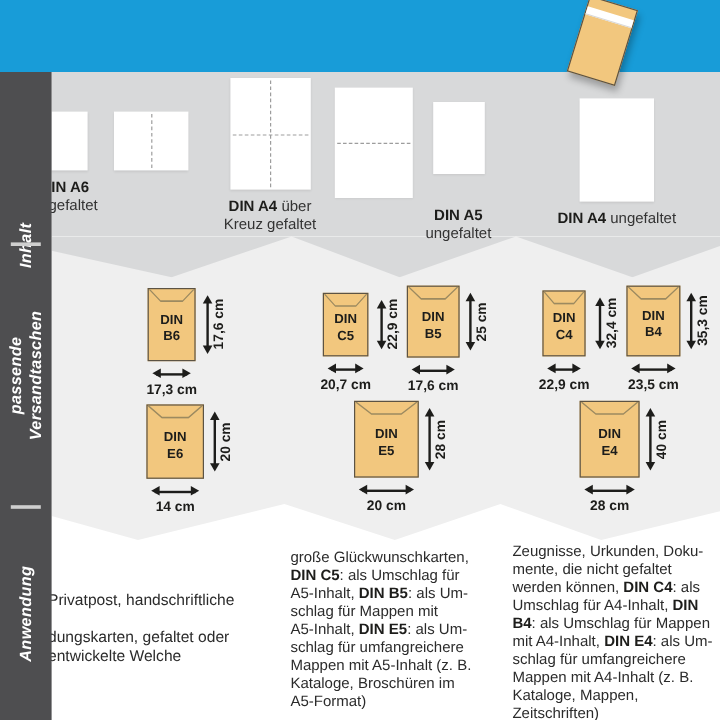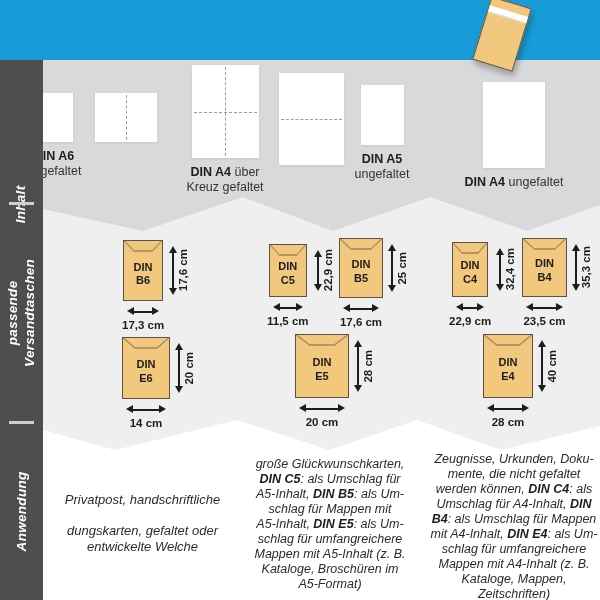--- a/index.html
+++ b/index.html
@@ -44,21 +44,21 @@
   .paper-block{position:absolute;display:flex;flex-direction:column;align-items:center;z-index:2;}
   .paper{position:relative;background:#ffffff;box-shadow:0 1px 2px rgba(0,0,0,0.08);}
   .fold-v{position:absolute;left:50%;top:2px;bottom:2px;border-left:1px dashed #9d9d9d;}
   .fold-h{position:absolute;top:50%;left:2px;right:2px;border-top:1px dashed #9d9d9d;}
   .paper-label{margin-top:7px;font-size:12.5px;line-height:1.22;text-align:center;color:#333333;}
   .paper-label b{color:#1d1d1b;}
   .pb-a6 {left:18px; top:93px; width:72px;}  .pb-a6  .paper{width:37px;height:49px;}
   .pb-a5f{left:91px; top:93px; width:70px;}  .pb-a5f .paper{width:62px;height:49px;}
   .pb-a4k{left:158px;top:65px; width:82px;margin-left:26px;}  .pb-a4k .paper{width:67px;height:93px;}
   .pb-a4f{left:255px;top:73px; width:112px;} .pb-a4f .paper{width:65px;height:92px;}
-  .pb-a5u{left:341px;top:85px; width:82px;}  .pb-a5u .paper{width:43px;height:60px;}
+  .pb-a5u{left:341px;top:85px; width:82px;gap:20px;}  .pb-a5u .paper{width:43px;height:60px;}
   .pb-a4u{left:434px;top:82px; width:160px;justify-content:space-between;} .pb-a4u .paper{width:62px;height:86px;}
   
   .env-block{position:absolute;display:flex;align-items:flex-start;z-index:3;}
   .env-main{display:flex;flex-direction:column;align-items:center;}
   .envelope{position:relative;width:var(--ew);height:var(--eh);background:#f2c77e;border:1px solid #5c5344;box-sizing:border-box;}
   .flap{position:absolute;left:0;top:0;width:100%;height:11px;}
   .env-name{position:absolute;left:0;right:0;top:57%;transform:translateY(-50%);
     text-align:center;font-weight:bold;font-size:11px;line-height:1.25;color:#1d1d1b;}
   .h-arrow{position:relative;width:calc(var(--ew) - 14px);height:2px;background:#1d1d1b;margin-top:10px;}
   .h-arrow::before{content:'';position:absolute;left:-7px;top:-3px;border:4px solid transparent;border-right:7px solid #1d1d1b;margin-top:-1px;}
@@ -72,21 +72,21 @@
     font-weight:bold;font-size:11.5px;color:#1d1d1b;white-space:nowrap;}
   .env-b6{left:122px;top:240px;--ew:40px;--eh:61px;}
   .env-c5{left:267px;top:244px;--ew:38px;--eh:53px;}
   .env-b5{left:339px;top:238px;--ew:44px;--eh:60px;}
   .env-c4{left:449px;top:242px;--ew:36px;--eh:55px;}
   .env-b4{left:522px;top:238px;--ew:45px;--eh:59px;}
   .env-e6{left:122px;top:337px;--ew:48px;--eh:62px;}
   .env-e5{left:295px;top:334px;--ew:54px;--eh:64px;}
   .env-e4{left:483px;top:334px;--ew:50px;--eh:64px;}
   
-  .app{position:absolute;font-style:italic;text-align:center;color:#2b2b2b;line-height:1.2;z-index:2;}
+  .app{position:absolute;text-align:left;color:#2b2b2b;line-height:1.2;z-index:2;}
   .app b{color:#1d1d1b;}
   .app-0{left:40px; top:492px;width:205px;font-size:13px;}
   .app-1{left:242px;top:457px;width:176px;font-size:12.5px;}
   .app-2{left:427px;top:452px;width:174px;font-size:12.5px;}
 </style>
 </head>
 <body>
 
 <div class="canvas">
 
@@ -175,21 +175,21 @@
           <div class="envelope">
             <svg class="flap" viewBox="0 0 100 11" preserveAspectRatio="none">
               <polyline points="1,0 26,10 74,10 99,0" fill="none" stroke="#9c8a60" stroke-width="1.4"></polyline>
             </svg>
             <div class="env-name">
               <div>DIN</div>
               <div>C5</div>
             </div>
           </div>
           <div class="h-arrow"></div>
-          <div class="h-label">11,5 cm</div>
+          <div class="h-label">20,7 cm</div>
         </div>
         <div class="v-col">
           <div class="v-arrow"></div>
           <div class="v-label">22,9 cm</div>
         </div>
       </div>
       <div class="env-block env-b5">
         <div class="env-main">
           <div class="envelope">
             <svg class="flap" viewBox="0 0 100 11" preserveAspectRatio="none">

